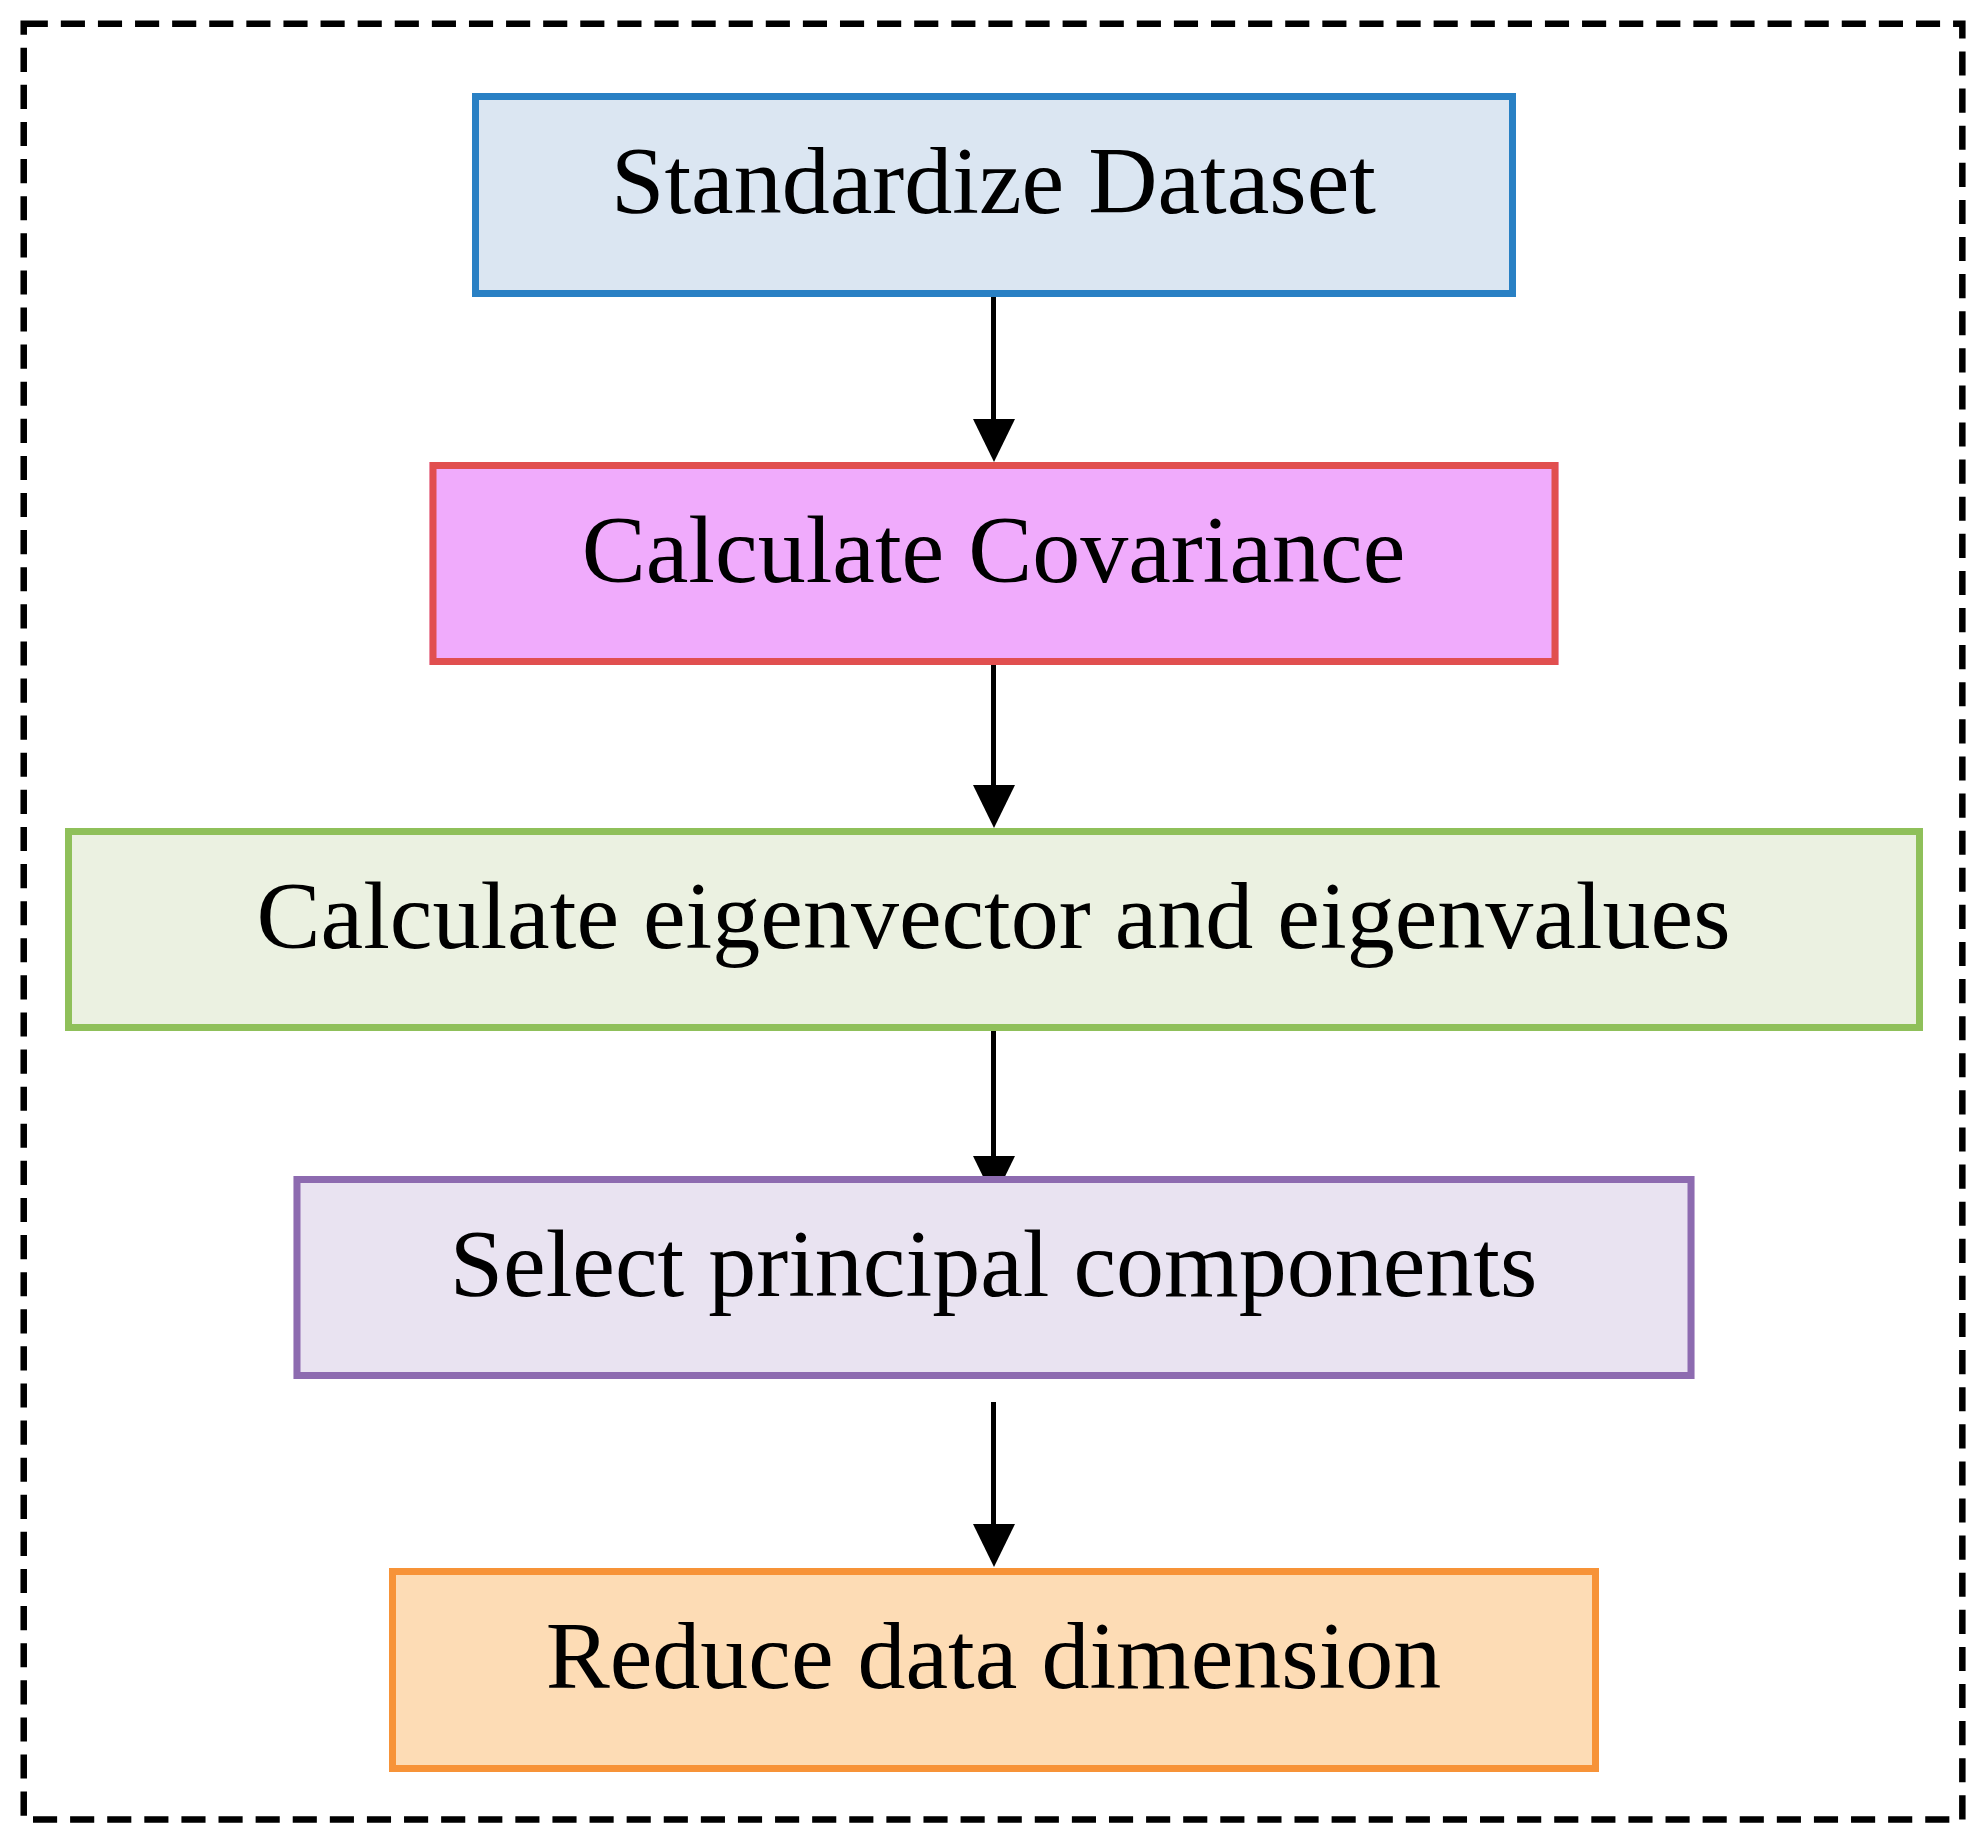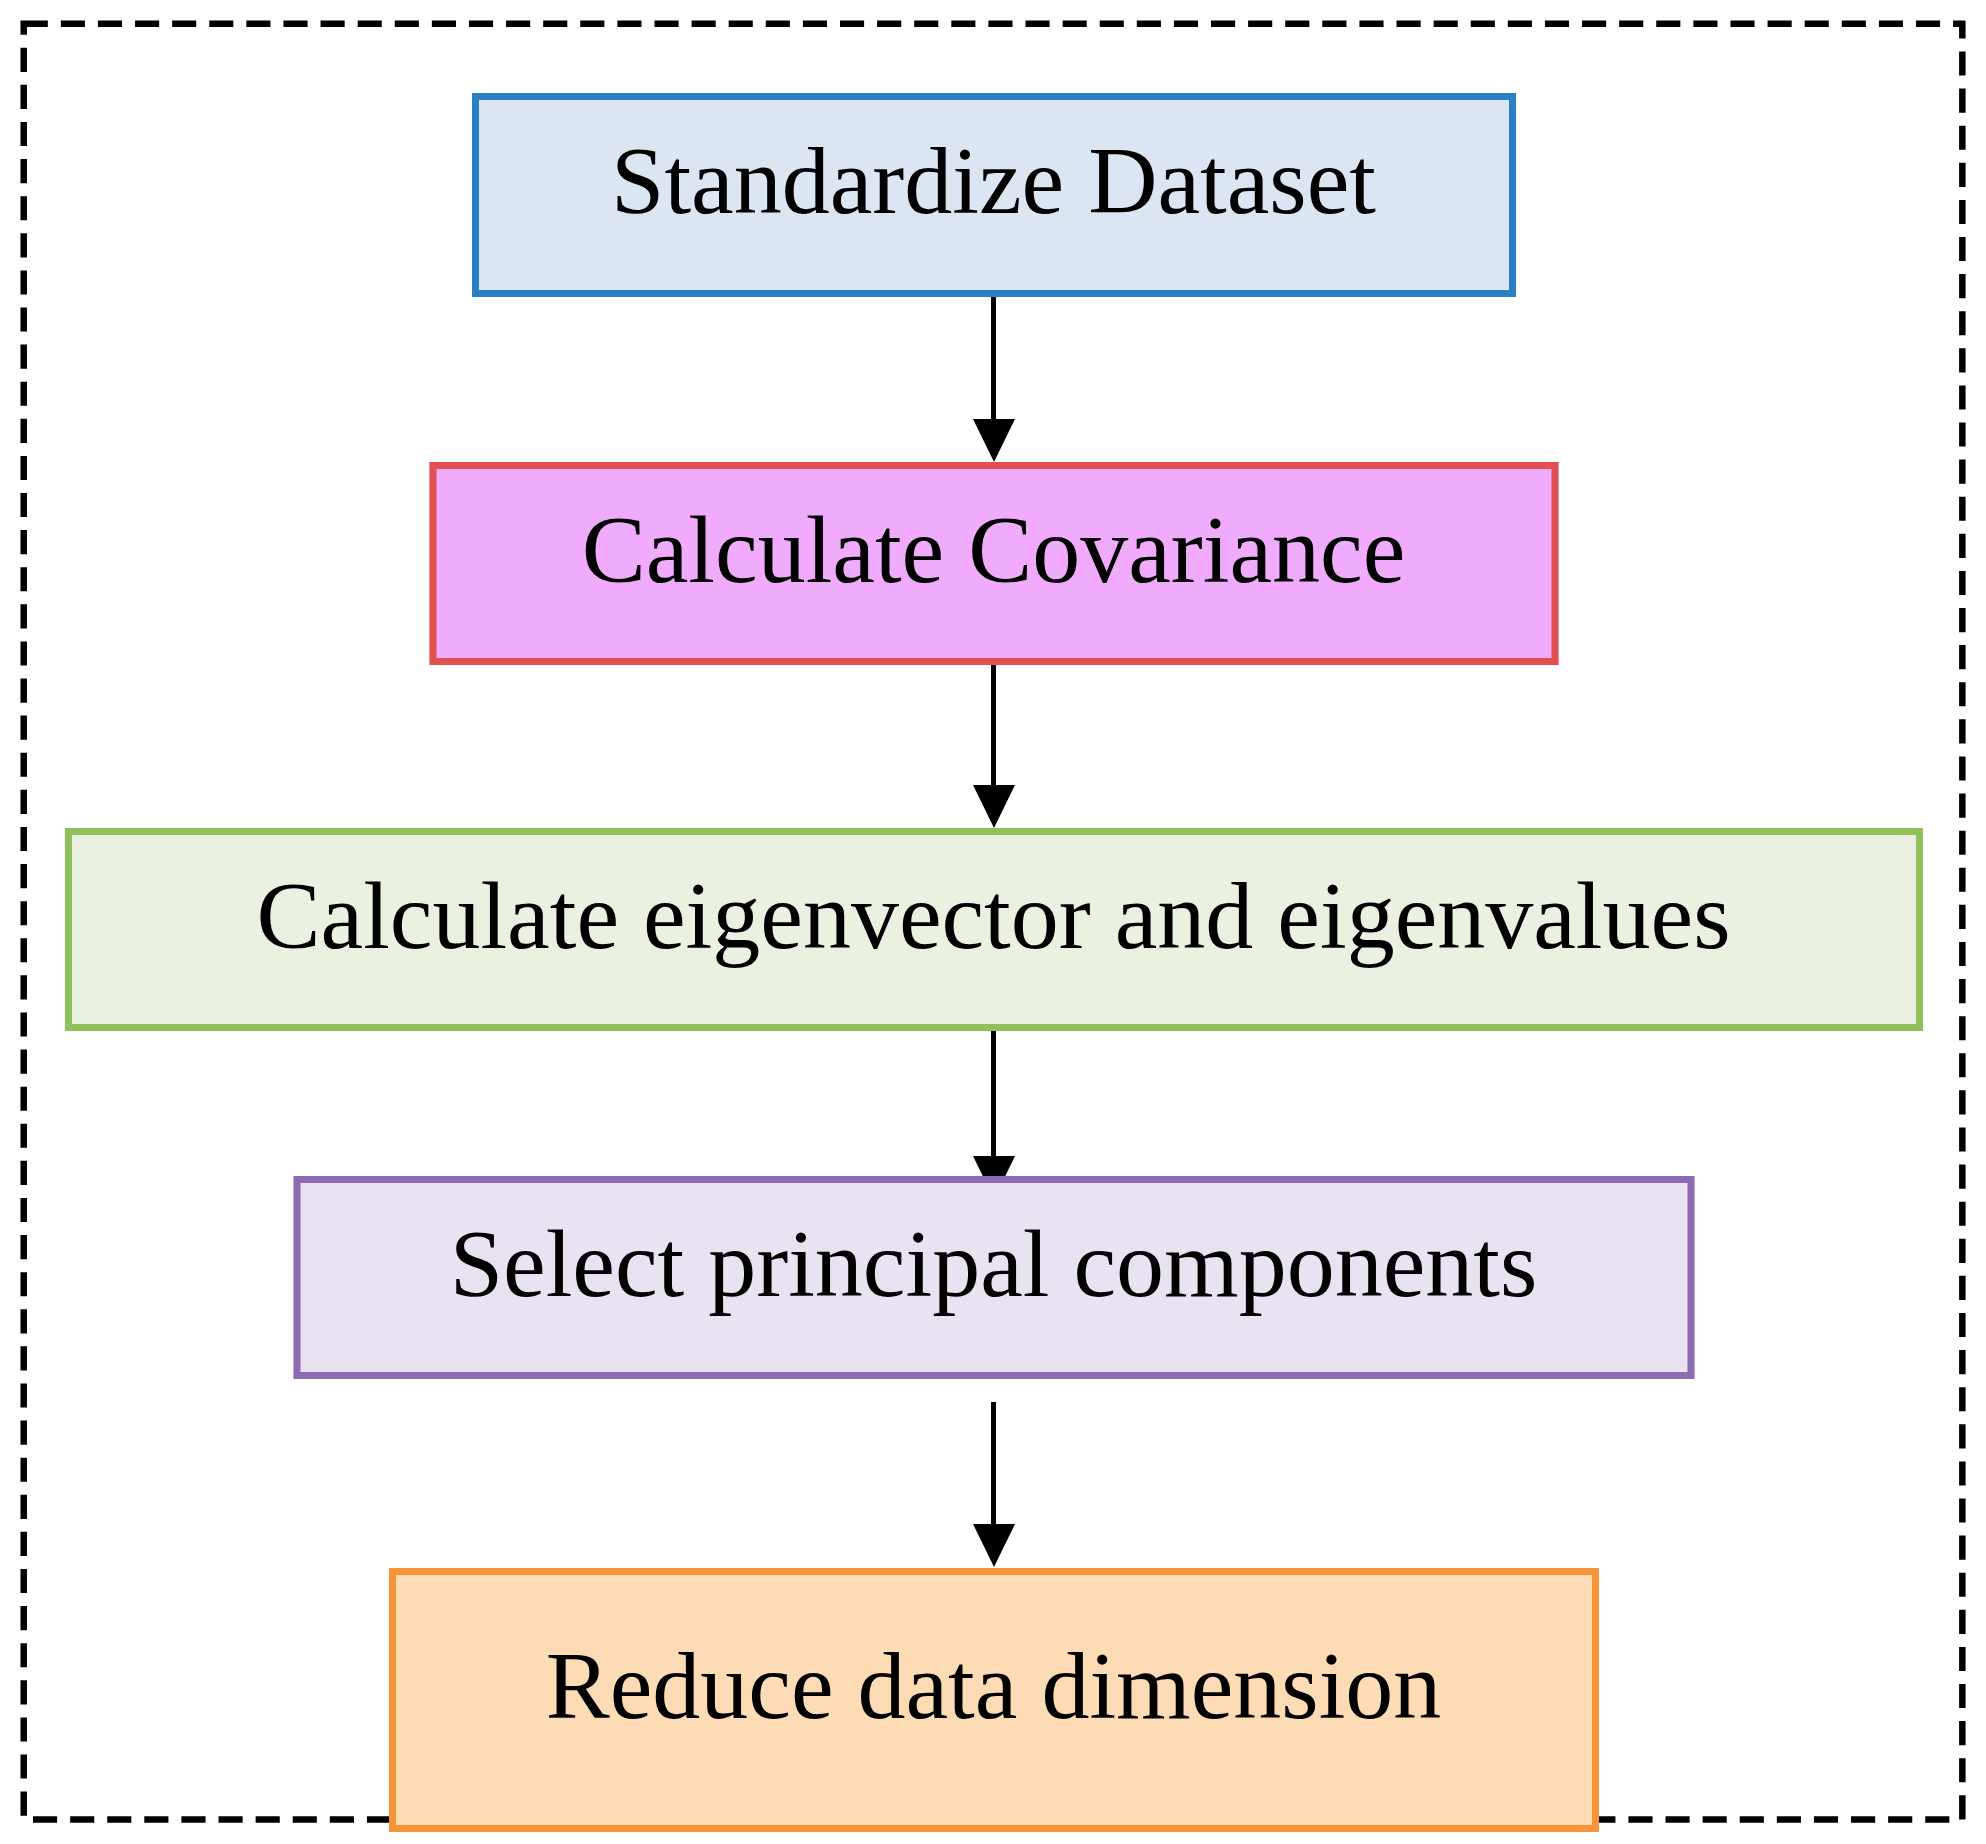--- a/index.html
+++ b/index.html
@@ -32,21 +32,21 @@
   .node span {
     font-size: 96px;
     color: #000000;
     line-height: 1;
     white-space: nowrap;
   }
   .node-1 { top: 93px;  width: 1044px; height: 204px; }
   .node-2 { top: 462px;  width: 1129px; height: 203px; }
   .node-3 { top: 828px;  width: 1858px; height: 203px; }
   .node-4 { top: 1176px; width: 1401px; height: 203px; }
-  .node-5 { top: 1568px; width: 1210px; height: 264px; }
+  .node-5 { top: 1568px; width: 1210px; height: 204px; }
   .arrow {
     position: absolute;
     left: 50%;
     transform: translateX(-50%);
     display: flex;
     flex-direction: column;
     align-items: center;
   }
   .arrow .stem {
     width: 4.6px;

